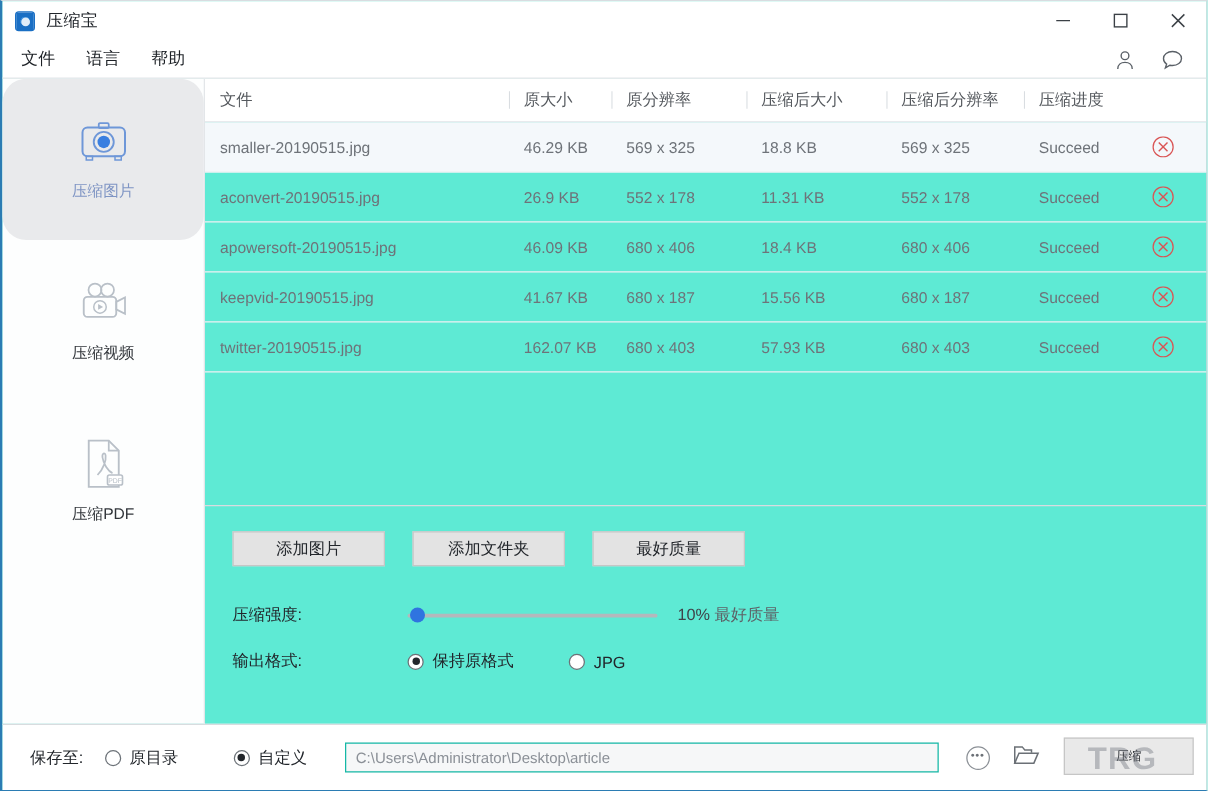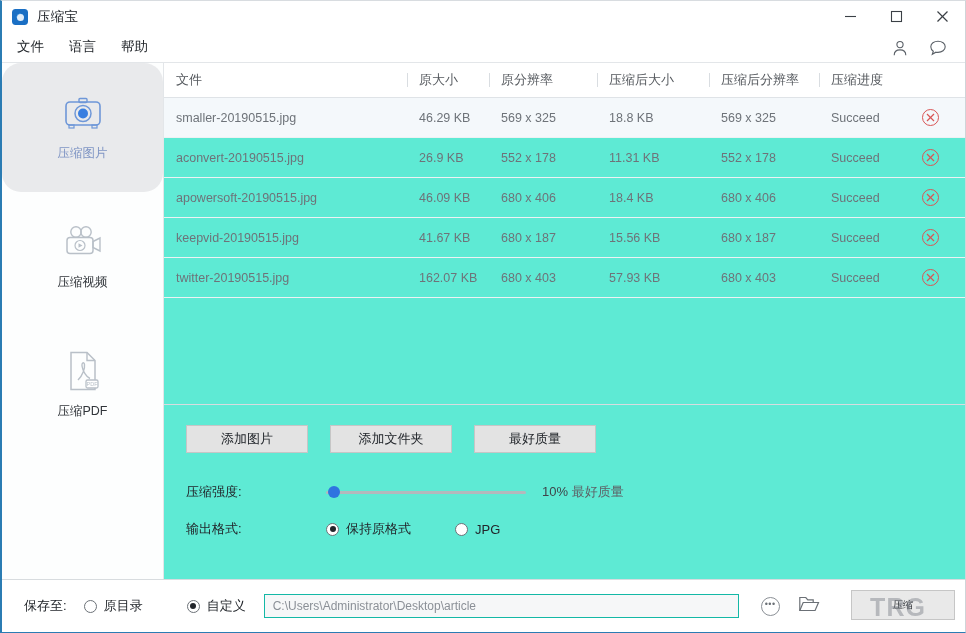--- a/index.html
+++ b/index.html
@@ -477,21 +477,21 @@
       </div>
     </div>
   </div>
 
   <div class="footer">
     <div class="footer-label">保存至:</div>
     <div class="radio">
       <span class="dot"></span>
       <span>原目录</span>
     </div>
-    <div class="radio on" style="margin-right:0">
+    <div class="radio on" style="margin-right:12px">
       <span class="dot"></span>
       <span>自定义</span>
     </div>
     <div class="path-input">C:\Users\Administrator\Desktop\article</div>
     <div class="foot-icons">
       <span class="dots-icon">•••</span>
       <span>
         <svg width="22" height="20" viewBox="0 0 22 20">
           <path d="M1.8 16.5V3.5h6l2 2.4h5.4v2.2" fill="none" stroke="#6b7076" stroke-width="1.2"></path>
           <path d="M1.8 16.5l3.4-8h15.3l-3.4 8z" fill="none" stroke="#6b7076" stroke-width="1.2"></path>

